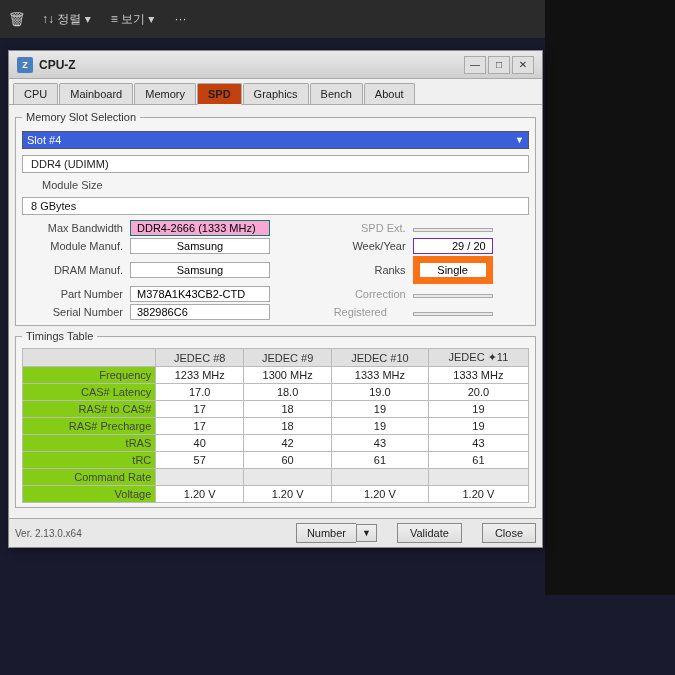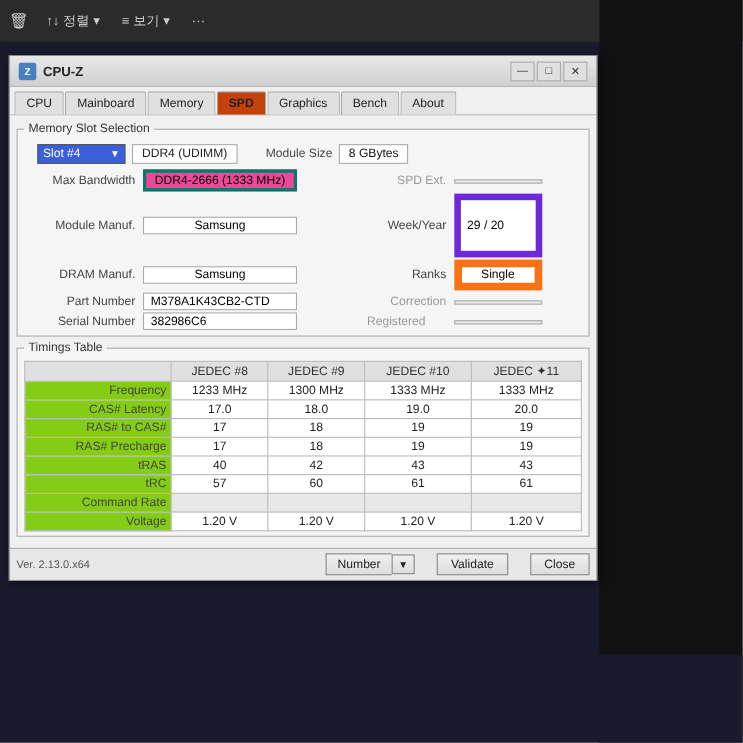--- a/index.html
+++ b/index.html
@@ -149,23 +149,23 @@
     }
 
     legend {
       font-size: 11px;
       color: #333;
       padding: 0 4px;
     }
 
     .slot-row {
       display: flex;
-      align-items: center;
       gap: 6px;
-      margin: 4px 12px;
+      margin: 4px 0;
+      flex-direction: column;
     }
 
     .slot-select {
       background: #3a5fd9;
       color: white;
       border: 1px solid #555;
       padding: 2px 4px;
       font-size: 11px;
       min-width: 80px;
       display: flex;
@@ -334,35 +334,35 @@
         <span style="font-size:11px; color:#222; padding: 0 8px; background:white; border:1px solid #aaa; padding:2px 8px;">DDR4 (UDIMM)</span>
         <span style="font-size:11px; color:#444; margin-left:20px;">Module Size</span>
         <span style="font-size:11px; color:#111; background:white; border:1px solid #aaa; padding:2px 8px;">8 GBytes</span>
       </div>
 
       <table style="width:100%; border-collapse:collapse; font-size:11px;">
         <tbody>
             <tr>
           <td style="text-align:right; padding:2px 4px; color:#444; width:105px;">Max Bandwidth</td>
           <td style="padding:1px 3px;">
-            <span style="background:#ec4899; border:3px solid #0f766e; padding:1px 6px; font-size:11px; display:inline-block; min-width:140px;text-align:center;">DDR4-2666 (1333 MHz)</span>
+            <span style="background:#f9a8d4; border:1px solid #0f766e; padding:1px 6px; font-size:11px; display:inline-block; min-width:140px;">DDR4-2666 (1333 MHz)</span>
           </td>
           <td style="text-align:right; padding:2px 4px; color:#999; width:80px;">SPD Ext.</td>
           <td style="padding:1px 3px;">
             <span style="background:#e8e8e8; border:1px solid #aaa; padding:1px 6px; font-size:11px; display:inline-block; min-width:80px;"></span>
           </td>
         </tr>
         <tr>
           <td style="text-align:right; padding:2px 4px; color:#444;">Module Manuf.</td>
           <td style="padding:1px 3px;">
             <span style="background:white; border:1px solid #aaa; padding:1px 6px; font-size:11px; display:inline-block; min-width:140px; text-align:center;">Samsung</span>
           </td>
           <td style="text-align:right; padding:2px 4px; color:#444;">Week/Year</td>
           <td style="padding:1px 3px;">
-            <span style="background:white; border:6px solid #6d28d9; padding:17px 6px; font-size:11px; display:inline-block; min-width:80px; text-align:left;">29 / 20</span>
+            <span style="background:white; border:1px solid #6d28d9; padding:1px 6px; font-size:11px; display:inline-block; min-width:80px; text-align:right;">29 / 20</span>
           </td>
         </tr>
         <tr>
           <td style="text-align:right; padding:2px 4px; color:#444;">DRAM Manuf.</td>
           <td style="padding:1px 3px;">
             <span style="background:white; border:1px solid #aaa; padding:1px 6px; font-size:11px; display:inline-block; min-width:140px; text-align:center;">Samsung</span>
           </td>
           <td style="text-align:right; padding:2px 4px; color:#444;">Ranks</td>
           <td style="padding:1px 3px;">
             <span style="background:white; border:7px solid #f97316; padding:1px 6px; font-size:11px; display:inline-block; min-width:80px; text-align:center;">Single</span>

